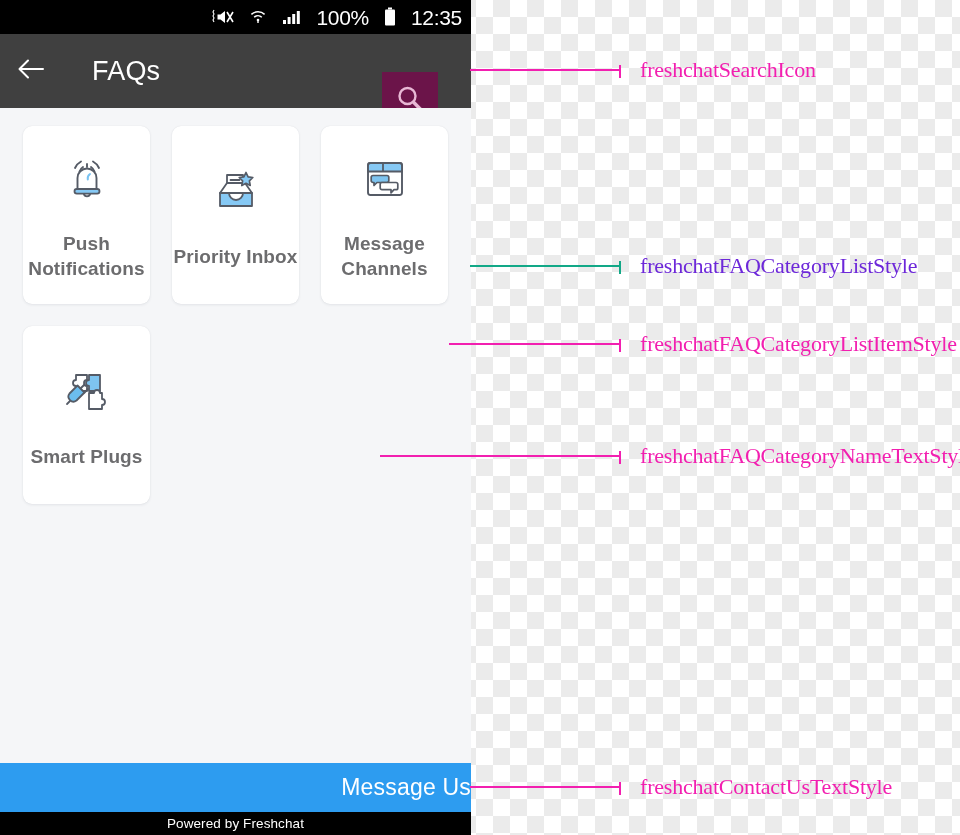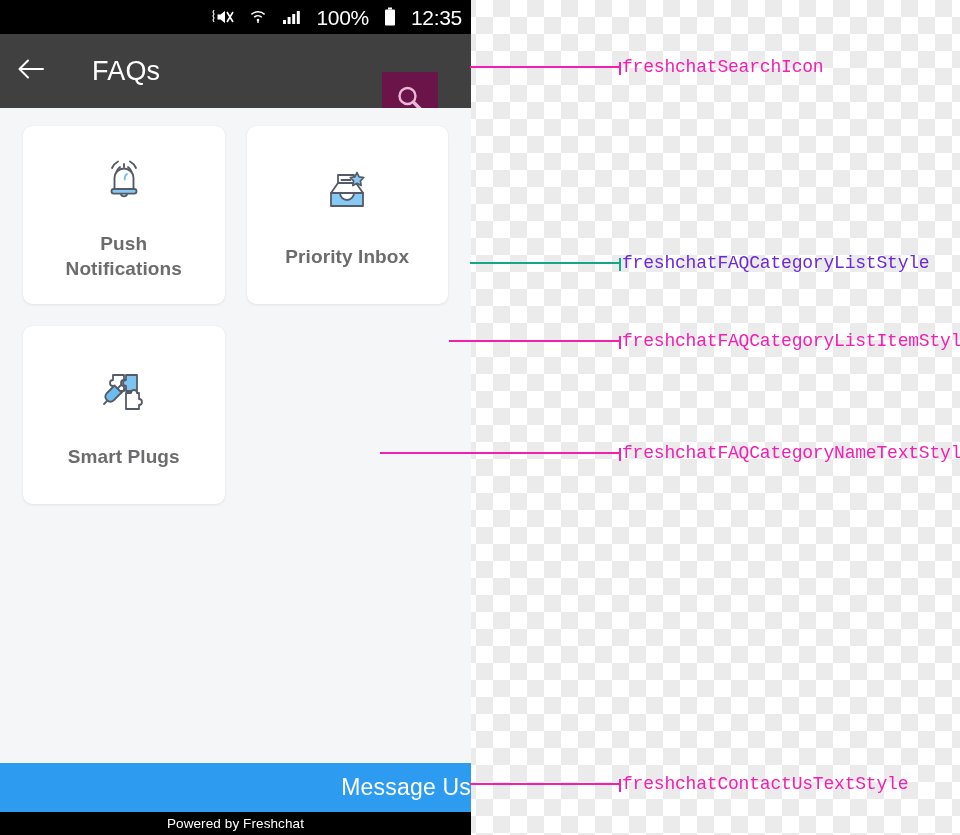--- a/index.html
+++ b/index.html
@@ -79,21 +79,21 @@
   #category-list {
     position: absolute;
     top: 108px; left: 0;
     width: 471px;
     bottom: 0;
     background: #f5f6f8;
     padding: 18px 23px 0 23px;
   }
   #grid {
     display: grid;
-    grid-template-columns: 1fr 1fr;
+    grid-template-columns: 1fr 1fr 1fr;
     gap: 22px;
   }
   .cat-card {
     background: #ffffff;
     border-radius: 9px;
     height: 178px;
     display: flex;
     flex-direction: column;
     align-items: center;
     justify-content: center;
@@ -152,24 +152,24 @@
     position: relative;
   }
   .annot-line::after {
     content: "";
     position: absolute;
     right: -1px; top: -6px;
     width: 2px; height: 13px;
     background: currentColor;
   }
   .annot-label {
-    font-family: Liberation Mono, monospace;
-    font-size: 18px;
+    font-family: Liberation Serif, serif;
+    font-size: 22px;
     white-space: nowrap;
-    margin-left: 2px;
+    margin-left: 20px;
     letter-spacing: -0.2px;
   }
 </style>
 </head>
 <body>
 
 <div id="phone">
 
   <div id="statusbar">
     <span class="sb-icon">
@@ -251,20 +251,33 @@
             <path d="M20 12 h16 v18 h-16 z" fill="#fff" stroke="#555b66" stroke-width="1.8" stroke-linejoin="round"></path>
             <path d="M23.5 17 h9 M23.5 21.5 h12 M23.5 26 h12" stroke="#555b66" stroke-width="1.8" stroke-linecap="round"></path>
             <path d="M13 30 L20 20 h18 l7 10 z" fill="#fff" stroke="#555b66" stroke-width="1.8" stroke-linejoin="round"></path>
             <path d="M13 30 h9 a7 7 0 0 0 14 0 h9 v13 h-32 z" fill="#86c9f5" stroke="#555b66" stroke-width="1.8" stroke-linejoin="round"></path>
             <path d="M39 9.5 l2.1 4.3 4.7 0.7 -3.4 3.3 0.8 4.7 -4.2 -2.2 -4.2 2.2 0.8 -4.7 -3.4 -3.3 4.7 -0.7 z" fill="#86c9f5" stroke="#555b66" stroke-width="1.7" stroke-linejoin="round"></path>
           </svg>
         </div>
         <div class="cat-name">Priority Inbox</div>
       </div>
 
+      <div class="cat-card">
+        <div class="cat-icon">
+          <svg width="58" height="58" viewBox="0 0 58 58">
+            <rect x="12" y="13" width="34" height="32" rx="2.5" fill="#fff" stroke="#555b66" stroke-width="1.9"></rect>
+            <path d="M12 15.5 a2.5 2.5 0 0 1 2.5 -2.5 h29 a2.5 2.5 0 0 1 2.5 2.5 v6 h-34 z" fill="#86c9f5" stroke="#555b66" stroke-width="1.9"></path>
+            <path d="M27 13 v8.5" stroke="#555b66" stroke-width="1.8"></path>
+            <path d="M17 25.5 h14 a1.8 1.8 0 0 1 1.8 1.8 v3.4 a1.8 1.8 0 0 1 -1.8 1.8 h-10 l-3 3 v-3 h-1 a1.8 1.8 0 0 1 -1.8 -1.8 v-3.4 a1.8 1.8 0 0 1 1.8 -1.8 z" fill="#7ec4f0" stroke="#555b66" stroke-width="1.7" stroke-linejoin="round"></path>
+            <path d="M26 32.5 h14 a1.8 1.8 0 0 1 1.8 1.8 v3.6 a1.8 1.8 0 0 1 -1.8 1.8 h-2 l-3 3.2 v-3.2 h-9 a1.8 1.8 0 0 1 -1.8 -1.8 v-3.6 a1.8 1.8 0 0 1 1.8 -1.8 z" fill="#fff" stroke="#555b66" stroke-width="1.7" stroke-linejoin="round"></path>
+          </svg>
+        </div>
+        <div class="cat-name">Message
+Channels</div>
+      </div>
 
       <div class="cat-card">
         <div class="cat-icon">
           <svg width="58" height="58" viewBox="0 0 58 58">
             <path d="M18 12 h11 v5 a3 3 0 0 0 0 6 v5 h-11 v-5 a3 3 0 0 1 0 -6 z" fill="#fff" stroke="#555b66" stroke-width="1.8" stroke-linejoin="round"></path>
             <path d="M31 12 h11 v16 h-11 v-5 a3 3 0 0 1 0 -6 z" fill="#7ec4f0" stroke="#555b66" stroke-width="1.8" stroke-linejoin="round"></path>
             <path d="M31 30 h5 a3 3 0 0 1 6 0 h2 v6 a3 3 0 0 1 0 6 v4 h-13 v-16 z" fill="#fff" stroke="#555b66" stroke-width="1.8" stroke-linejoin="round"></path>
             <path d="M26.5 29.5 l-8 8 a5 5 0 0 1 -7 -7 l8 -8 z" fill="#6cbdee" stroke="#555b66" stroke-width="1.8" stroke-linejoin="round"></path>
             <path d="M22.5 25.5 l3.5 -3.5 M26.5 29.5 l3.5 -3.5" stroke="#555b66" stroke-width="1.8" stroke-linecap="round"></path>
             <path d="M12 38 l-3 3" stroke="#555b66" stroke-width="1.8" stroke-linecap="round"></path>

